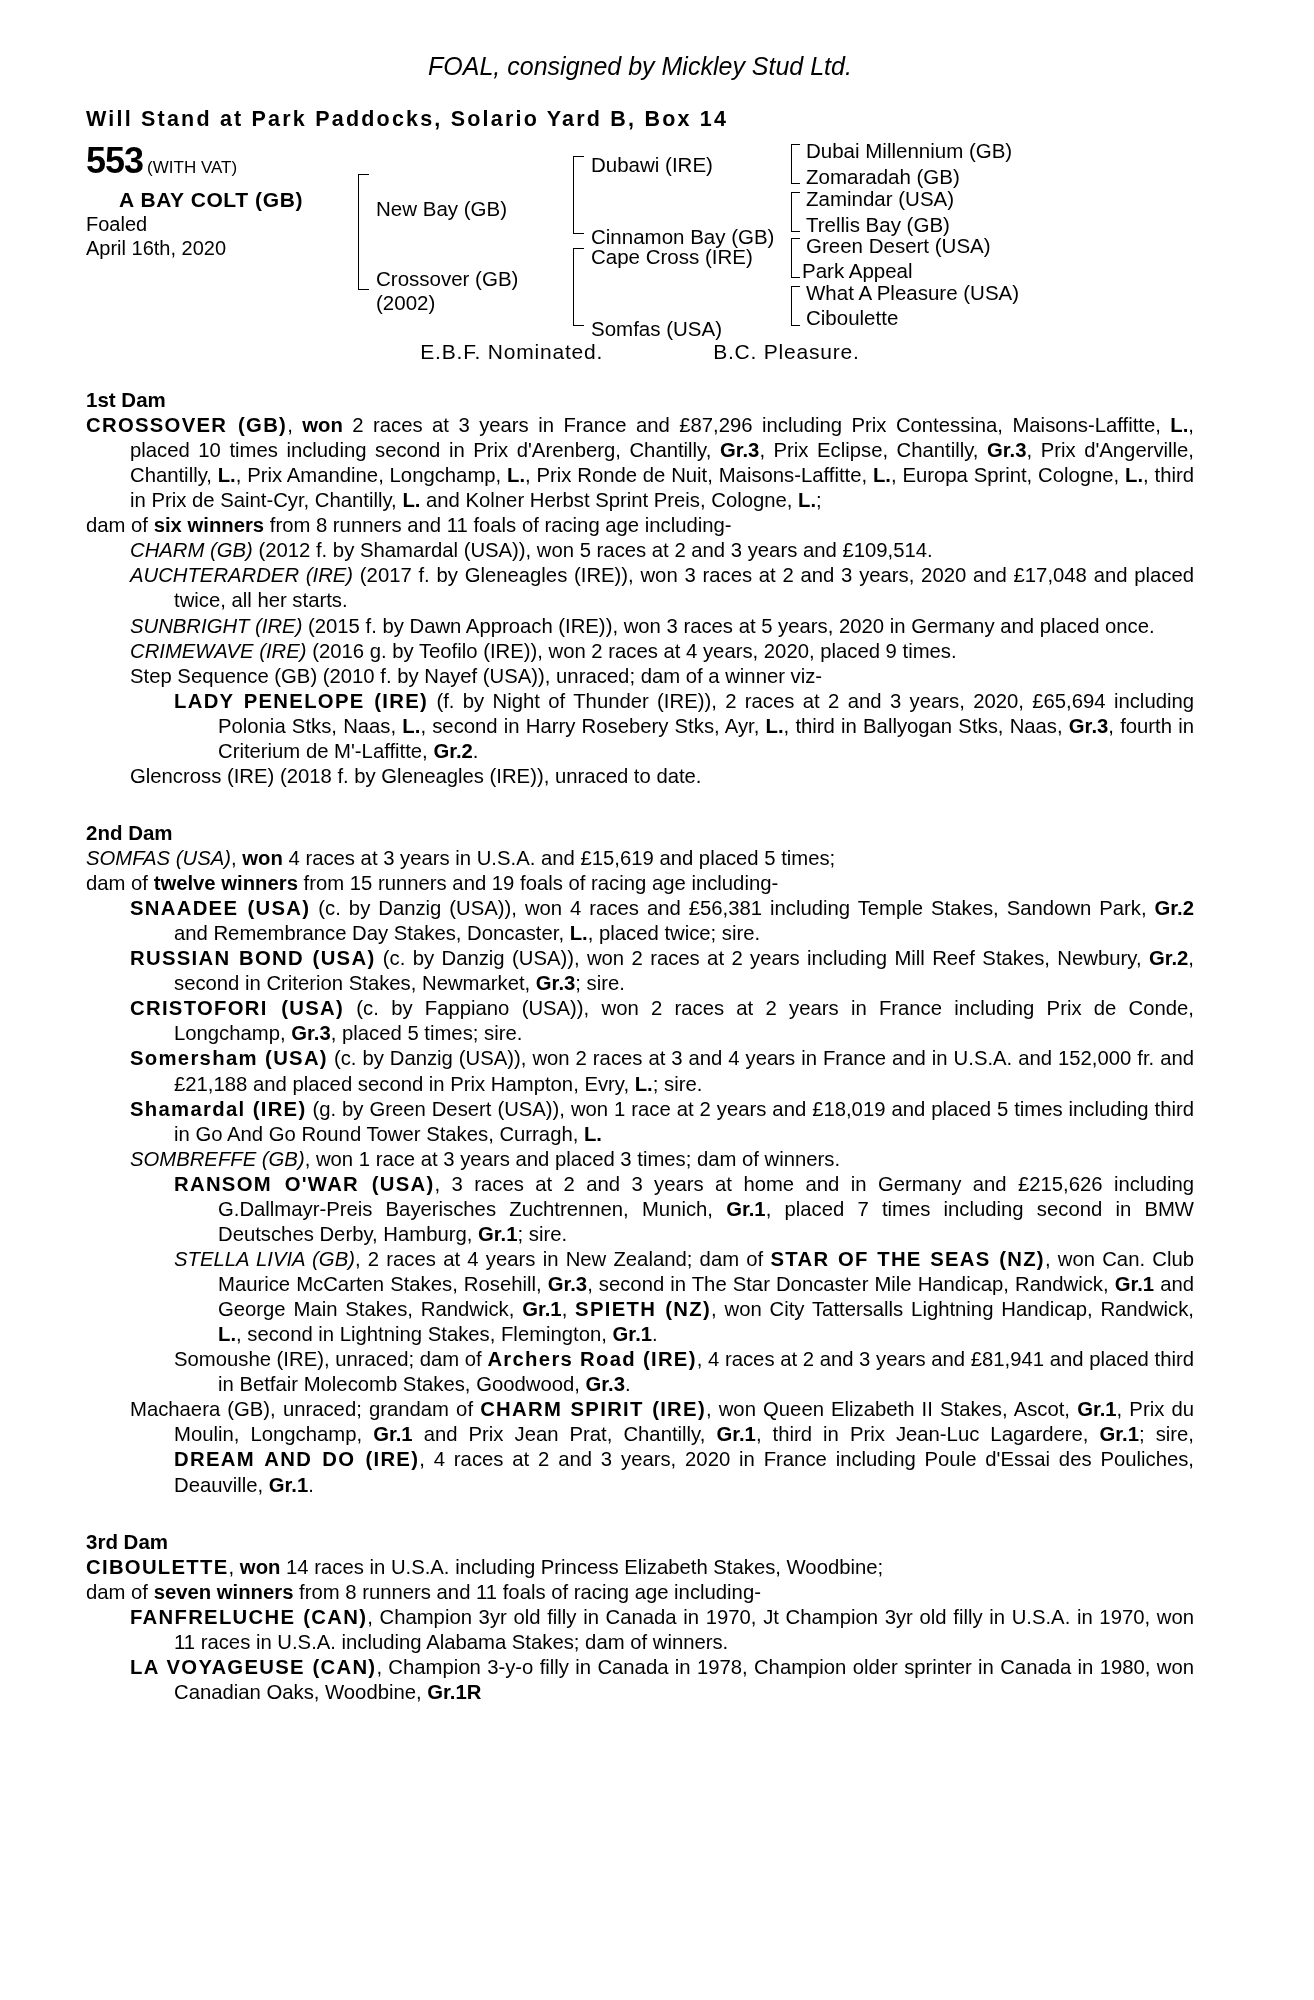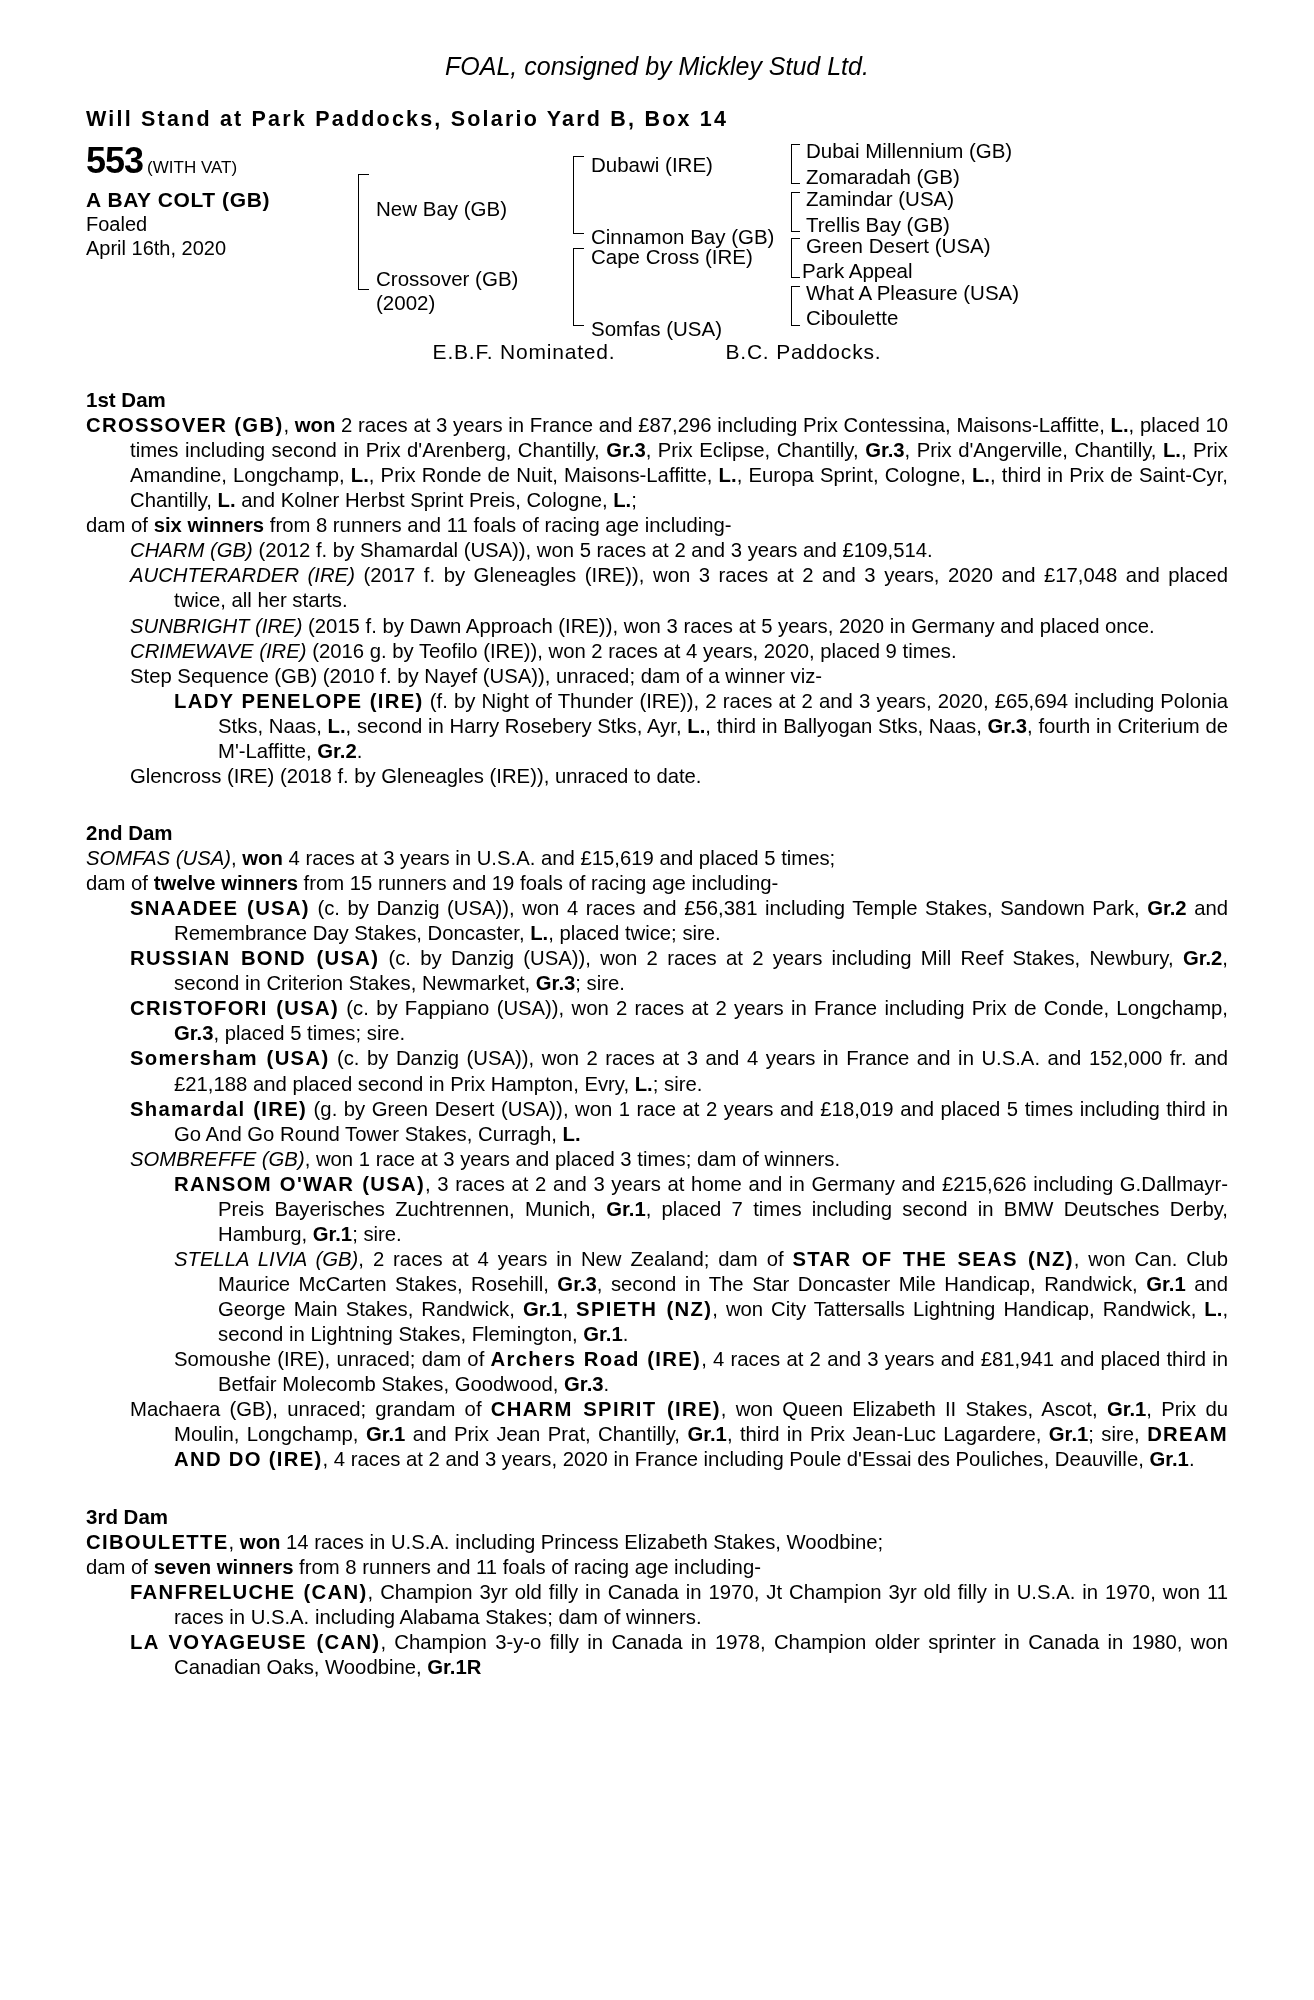--- a/index.html
+++ b/index.html
@@ -8,21 +8,21 @@
     background: #ffffff;
   }
   body {
     width: 1314px;
     font-family: "Liberation Sans", sans-serif;
     color: #000000;
   }
   .page {
     width: 1314px;
     box-sizing: border-box;
-    padding: 52px 86px 40px 86px;
+    padding: 52px 120px 40px 86px;
   }
   .consignor {
     text-align: center;
     font-style: italic;
     font-size: 25px;
     margin-bottom: 26px;
   }
   .standing {
     font-weight: bold;
     font-size: 21.5px;
@@ -52,20 +52,21 @@
   }
   .with-vat {
     font-size: 17px;
     margin-left: 4px;
   }
   .colt {
     font-weight: bold;
     font-size: 21px;
     letter-spacing: 0.6px;
     margin-top: 6px;
+    text-align: center;
   }
   .foaled, .foaldate {
     font-size: 20px;
     line-height: 1.22;
   }
   .ped-col {
     position: absolute;
     font-size: 20.5px;
     line-height: 1.25;
   }
@@ -159,21 +160,21 @@
     <div class="ped-col" style="left:720px; top:48px;">Zamindar (USA)</div>
     <div class="ped-col" style="left:720px; top:74px;">Trellis Bay (GB)</div>
     <div class="ped-col" style="left:720px; top:95px;">Green Desert (USA)</div>
     <div class="ped-col" style="left:716px; top:120px;">Park Appeal</div>
     <div class="ped-col" style="left:720px; top:142px;">What A Pleasure (USA)</div>
     <div class="ped-col" style="left:720px; top:167px;">Ciboulette</div>
   </div>
 
   <div class="nominated">
     <span>E.B.F. Nominated.</span>
-    <span>B.C. Paddocks.</span>
+    <span>B.C. Pleasure.</span>
   </div>
 
   <div class="dam-head">1st Dam</div>
 
   <p class="blk ind1"><b class="sp">CROSSOVER (GB)</b>, <b>won</b> 2 races at 3 years in France and £87,296 including Prix Contessina, Maisons-Laffitte, <b>L.</b>, placed 10 times including second in Prix d'Arenberg, Chantilly, <b>Gr.3</b>, Prix Eclipse, Chantilly, <b>Gr.3</b>, Prix d'Angerville, Chantilly, <b>L.</b>, Prix Amandine, Longchamp, <b>L.</b>, Prix Ronde de Nuit, Maisons-Laffitte, <b>L.</b>, Europa Sprint, Cologne, <b>L.</b>, third in Prix de Saint-Cyr, Chantilly, <b>L.</b> and Kolner Herbst Sprint Preis, Cologne, <b>L.</b>;</p>
 
   <p class="blk flat">dam of <b>six winners</b> from 8 runners and 11 foals of racing age including-</p>
 
   <p class="blk ind2"><i>CHARM (GB)</i> (2012 f. by Shamardal (USA)), won 5 races at 2 and 3 years and £109,514.</p>
 

